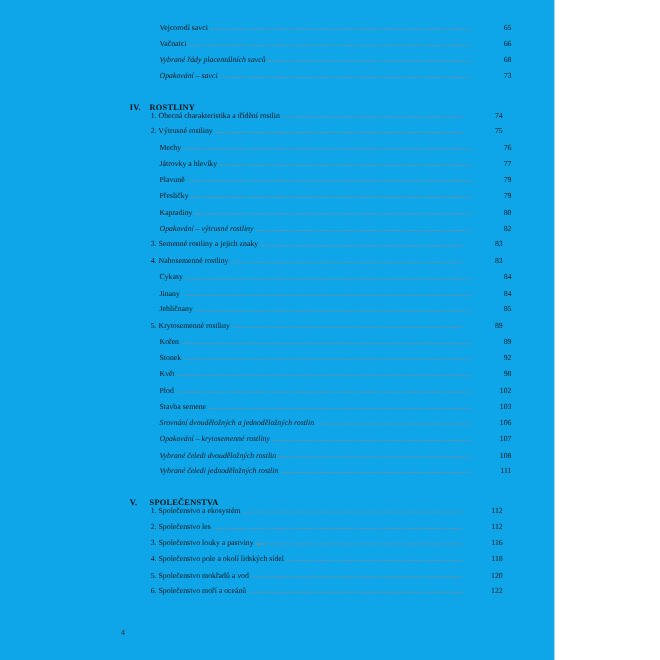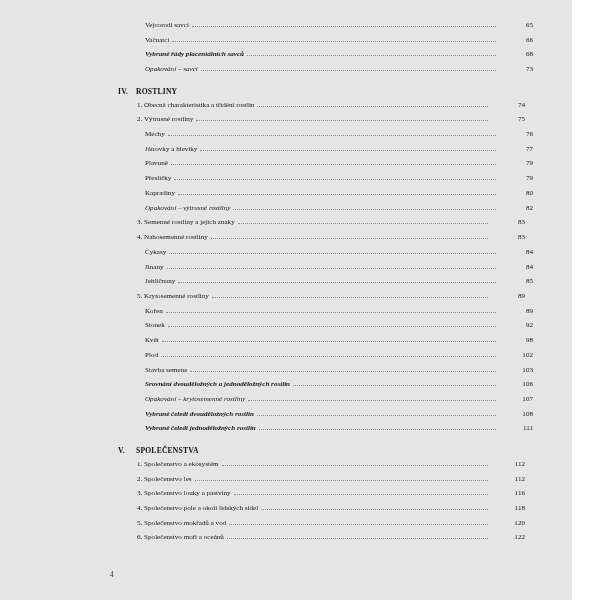--- a/index.html
+++ b/index.html
@@ -9,23 +9,23 @@
   }
   body {
     width: 600px;
     height: 600px;
     font-family: "Liberation Serif", "DejaVu Serif", serif;
     color: #1a1a1a;
     overflow: hidden;
   }
   .page {
     position: relative;
-    width: 572px;
+    width: 504px;
     height: 600px;
-    background: #e5e5e5;
+    background: #0ea5e9;
     box-sizing: border-box;
     padding: 22px 74px 0 110px;
   }
   .toc {
     width: 100%;
   }
   .toc-row {
     display: flex;
     align-items: baseline;
     width: 100%;
@@ -54,26 +54,26 @@
     min-width: 14px;
     padding-left: 2px;
     font-size: 7.1px;
     margin-left: 20px;
   }
   .lvl-num     { padding-left: 27px; }
   .lvl-leaf    { padding-left: 35px; }
 
   
   .italic .label { font-style: italic; }
-  .bolditalic .label { font-style: italic; font-weight: bold; }
+  .bolditalic .label { font-style: italic; font-weight: normal; }
 
   
   .section-row {
     display: flex;
-    align-items: flex-start;
+    align-items: flex-end;
     height: 14.72px;
     font-size: 7.6px;
     font-weight: bold;
     letter-spacing: 0.2px;
     color: #111111;
     padding-left: 8px;
   }
   .section-row .roman {
     width: 18px;
     flex: 0 0 auto;

